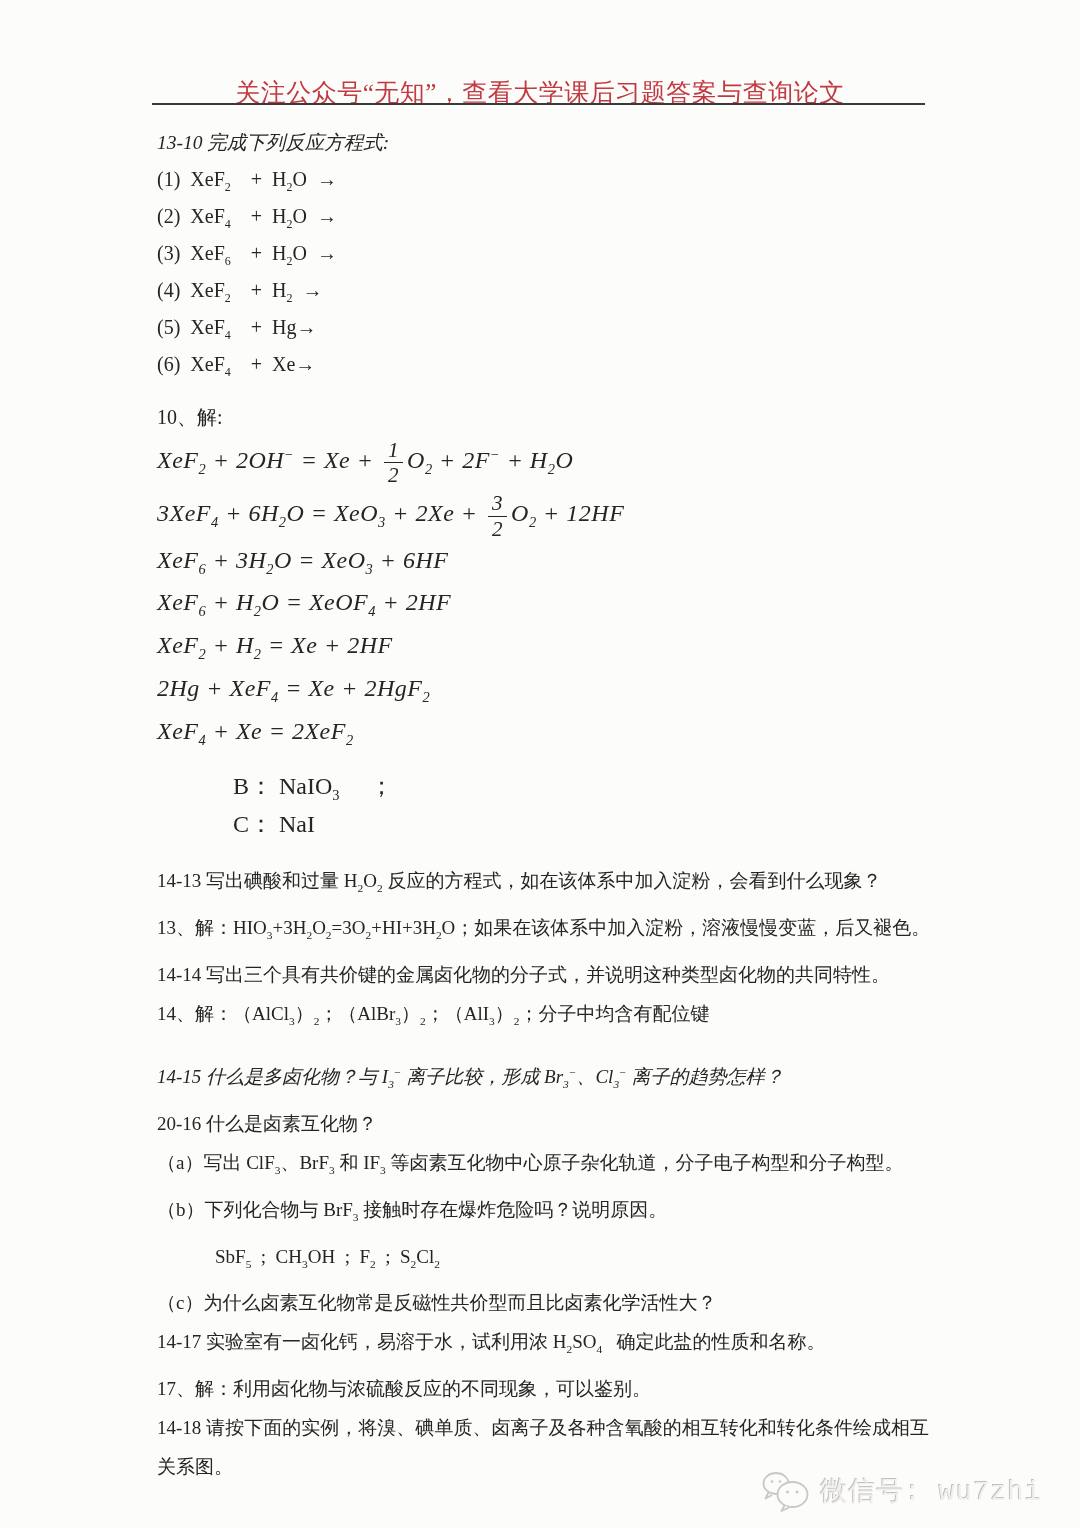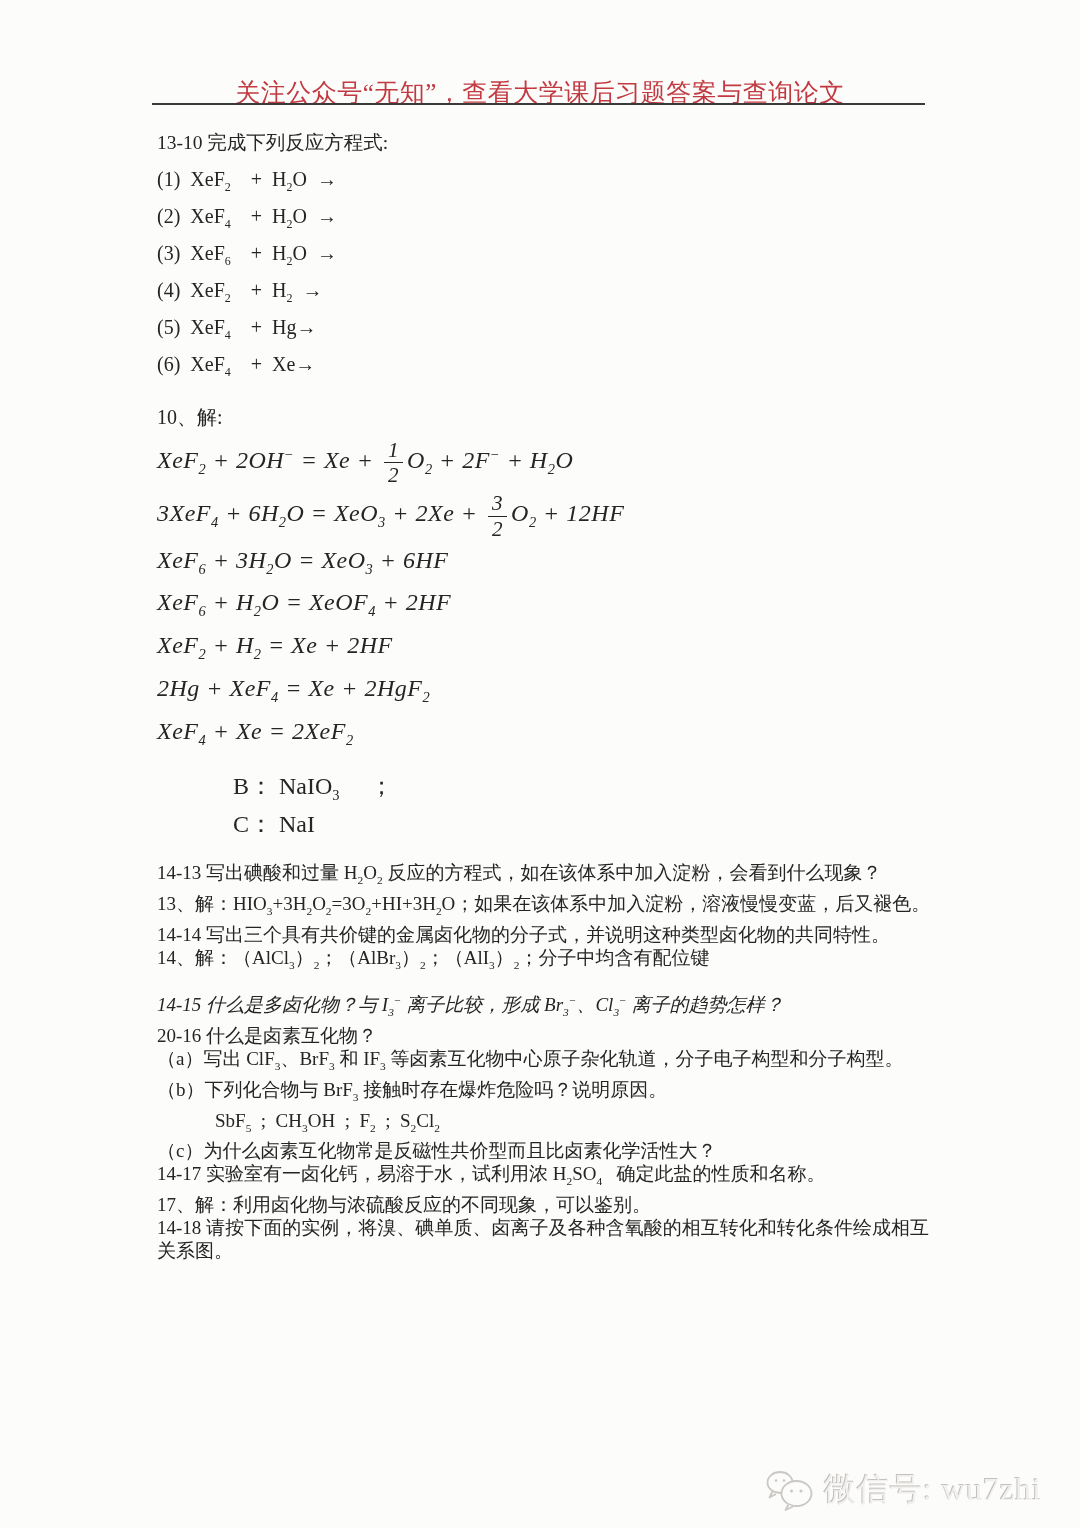--- a/index.html
+++ b/index.html
@@ -12,52 +12,52 @@
   }
   .notice {
     position:absolute; top:76px; left:0; width:1080px;
     text-align:center; font-size:25px; letter-spacing:.5px;
   }
   .rule {
     position:absolute; top:103px; left:152px; width:773px;
     border-top:2px solid #3a3a3a;
   }
   .content { position:absolute; left:157px; top:128px; width:778px; }
-  .line  { white-space:pre-wrap; font-size:19.5px; line-height:30px; }
+  .line  { white-space:pre-wrap; font-size:19.5px; line-height:30px;font-style:italic; }
   .reactions { margin-top:7px; }
   .reaction { white-space:pre; font-size:20px; line-height:29px; }
   .sol-label { margin-top:15px; font-size:20px; line-height:30px; }
   .equations { margin-top:4px; }
   .eq {
     white-space:pre; font-style:italic; font-size:24px; line-height:34px;
     letter-spacing:.5px;
   }
   sub { font-size:60%; }
   sup { font-size:60%; }
   .frac {
     display:inline-block; text-align:center; vertical-align:middle;
     line-height:1.05; margin:3px 4px; font-size:88%;
   }
   .frac .num { display:block; padding:0 4px 1px; }
   .frac .den { display:block; border-top:1.6px solid #252525; padding:1px 4px 0; }
   .options { margin-top:14px; padding-left:76px; }
   .option { white-space:pre; font-size:24px; line-height:30px; }
   .paras { margin-top:22px; }
-  .para { font-size:19px; line-height:23px; }
+  .para { font-size:19px; line-height:39px; }
   .para.nowrap { white-space:pre; }
   .para.wrap { max-width:772px; text-align:justify; }
   .para.mt-lg { margin-top:12px;font-style:italic; }
   .para.indent-sub { padding-left:58px; white-space:pre; }
   .watermark {
     position:absolute; right:38px; bottom:16px;
     display:flex; align-items:center; gap:9px;
   }
   .wm-text {
-    font-family:Liberation Serif, serif;
-    font-size:32px; letter-spacing:1px;
+    font-family:Liberation Mono, monospace;
+    font-size:27px; letter-spacing:1px;
     color:#f2f0ee;
     text-shadow:-1px -1px 0 #c3c0bd, 1px 1px 0 #ffffff, 0 0 1px #cfccc9;
   }
   .wm-icon svg { display:block; }
 </style>
 </head>
 <body>
 
 <div class="notice" style="color: rgb(194, 58, 65);">关注公众号“无知”，查看大学课后习题答案与查询论文</div>
 <div class="rule"></div>

